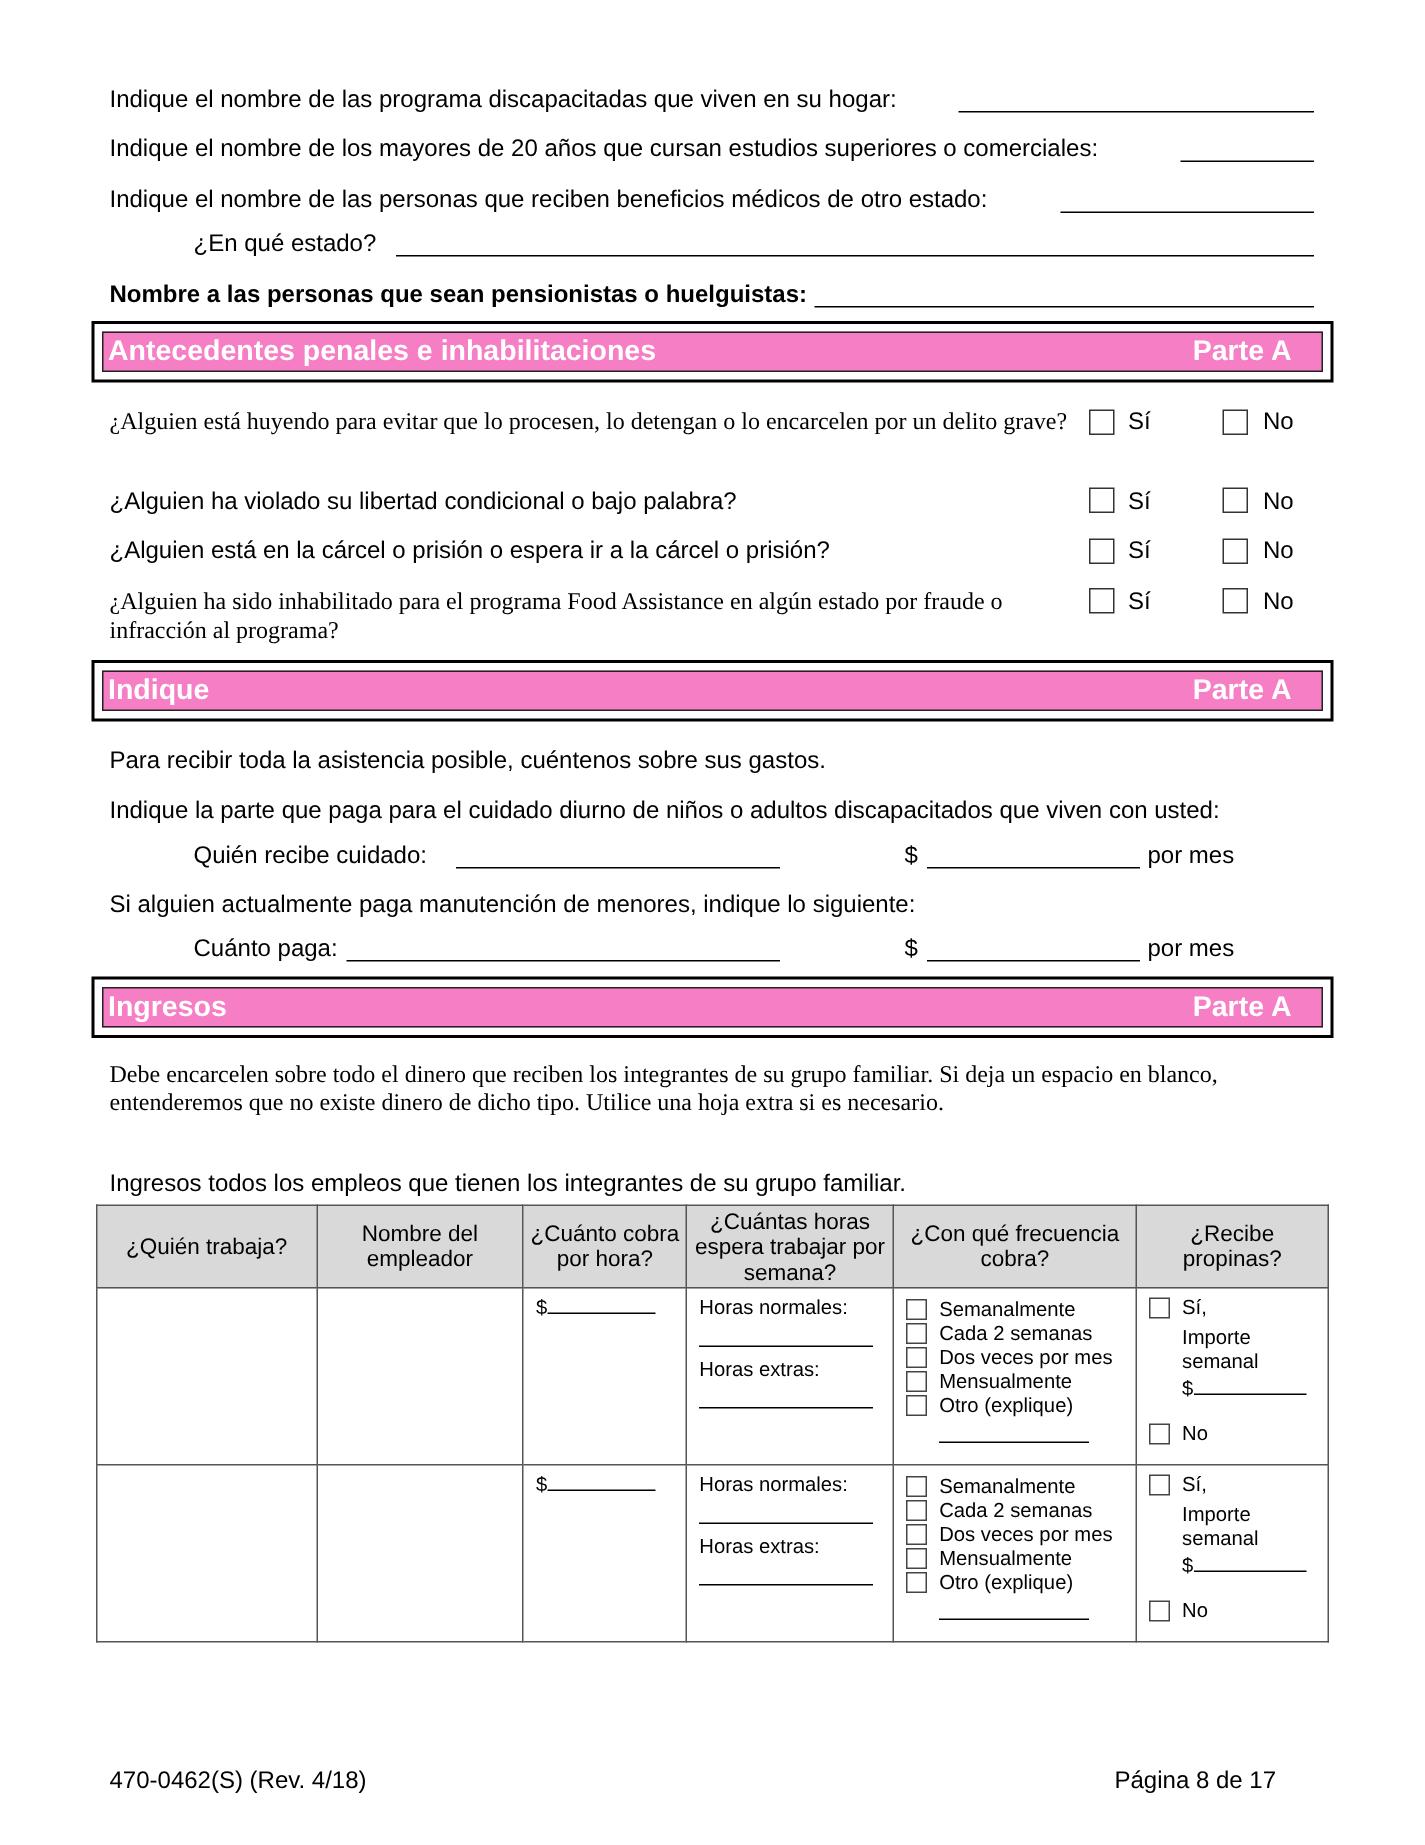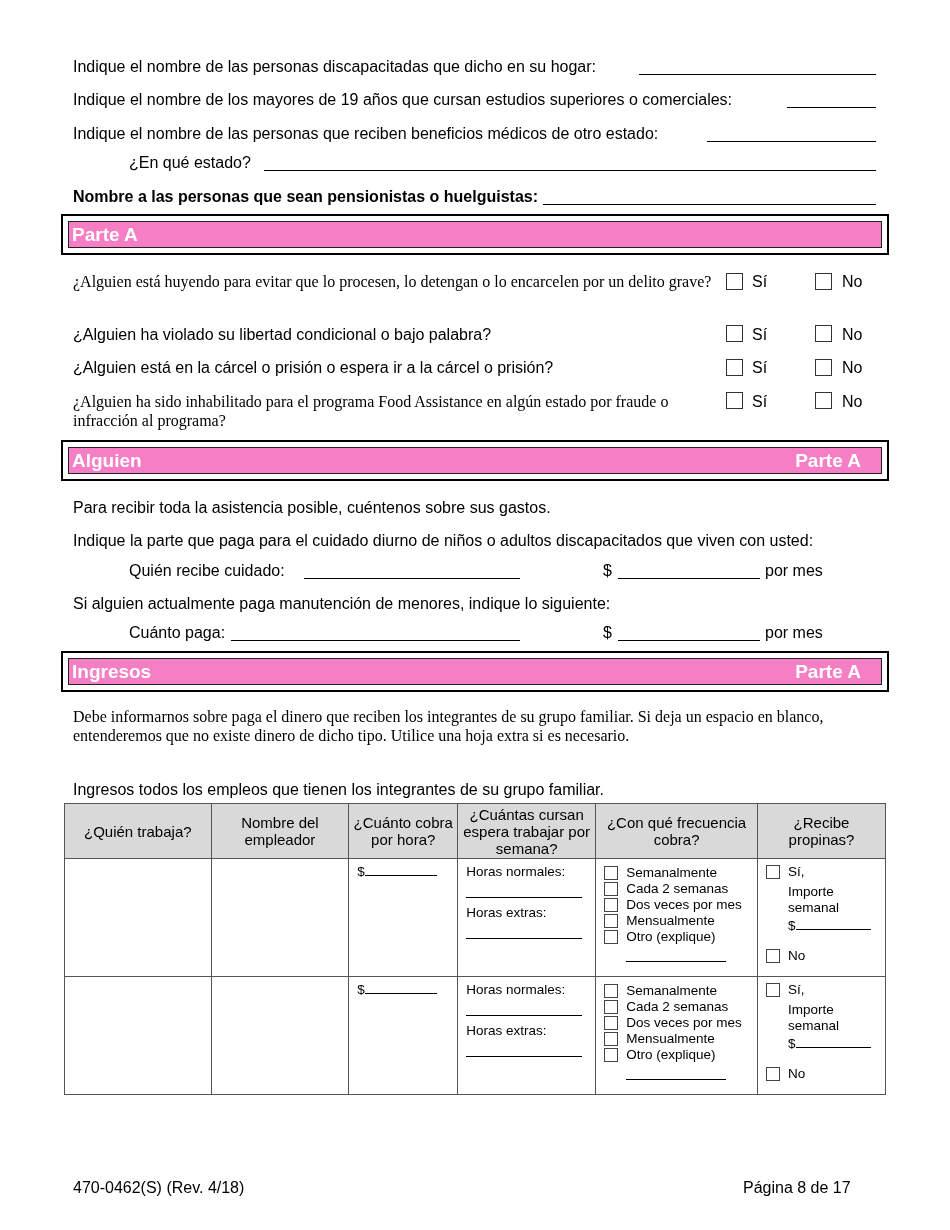--- a/index.html
+++ b/index.html
@@ -16,37 +16,38 @@
   table.emp th, table.emp td { border: 1px solid #555; vertical-align: top; }
   table.emp th { background: #d9d9d9; font-weight: normal; font-size: 15px; text-align: center; vertical-align: middle; height: 55px; line-height: 17px; padding: 0 3px; }
   table.emp td { height: 118px; padding: 5px 8px; }
   .freq-item { line-height: 16px; display: flex; align-items: center; }
   .freq-item .cbs { margin-right: 8px; }
   .blank-short { display: inline-block; border-bottom: 1px solid #000; width: 72px; height: 1px; }
 </style>
 </head>
 <body>
 
-<div class="txt" style="left:73px;top:57px;">Indique el nombre de las personas discapacitadas que dicho en su hogar:</div>
+<div class="txt" style="left:73px;top:57px;">Indique el nombre de las programa discapacitadas que viven en su hogar:</div>
 <div class="line" style="left:639px;width:237px;top:74px;"></div>
 
-<div class="txt" style="left:73px;top:90px;">Indique el nombre de los mayores de 19 años que cursan estudios superiores o comerciales:</div>
+<div class="txt" style="left:73px;top:90px;">Indique el nombre de los mayores de 20 años que cursan estudios superiores o comerciales:</div>
 <div class="line" style="left:787px;width:89px;top:107px;"></div>
 
 <div class="txt" style="left:73px;top:124px;">Indique el nombre de las personas que reciben beneficios médicos de otro estado:</div>
 <div class="line" style="left:707px;width:169px;top:141px;"></div>
 
 <div class="txt" style="left:129px;top:153px;">¿En qué estado?</div>
 <div class="line" style="left:264px;width:612px;top:170px;"></div>
 
 <div class="txt" style="left:73px;top:187px;font-weight:bold;">Nombre a las personas que sean pensionistas o huelguistas:</div>
 <div class="line" style="left:543px;width:333px;top:204px;"></div>
 
 <div class="banner-outer" style="top:214px;">
   <div class="banner-inner">
+    <span>Antecedentes penales e inhabilitaciones</span>
     <span>Parte A</span>
   </div>
 </div>
 
 <div class="txt wrap" style="left:73px;top:272px;width:640px;">¿Alguien está huyendo para evitar que lo procesen, lo detengan o lo encarcelen por un delito grave?</div>
 <div class="cb" style="left:726px;top:273px;"></div>
 <div class="txt" style="left:752px;top:272px;">Sí</div>
 <div class="cb" style="left:815px;top:273px;"></div>
 <div class="txt" style="left:842px;top:272px;">No</div>
 
@@ -63,21 +64,21 @@
 <div class="txt" style="left:842px;top:358px;">No</div>
 
 <div class="txt wrap" style="left:73px;top:392px;width:625px;">¿Alguien ha sido inhabilitado para el programa Food Assistance en algún estado por fraude o infracción al programa?</div>
 <div class="cb" style="left:726px;top:392px;"></div>
 <div class="txt" style="left:752px;top:392px;">Sí</div>
 <div class="cb" style="left:815px;top:392px;"></div>
 <div class="txt" style="left:842px;top:392px;">No</div>
 
 <div class="banner-outer" style="top:440px;">
   <div class="banner-inner">
-    <span>Alguien</span>
+    <span>Indique</span>
     <span>Parte A</span>
   </div>
 </div>
 
 <div class="txt" style="left:73px;top:498px;">Para recibir toda la asistencia posible, cuéntenos sobre sus gastos.</div>
 <div class="txt" style="left:73px;top:531px;">Indique la parte que paga para el cuidado diurno de niños o adultos discapacitados que viven con usted:</div>
 <div class="txt" style="left:129px;top:561px;">Quién recibe cuidado:</div>
 <div class="line" style="left:304px;width:216px;top:578px;"></div>
 <div class="txt" style="left:603px;top:561px;">$</div>
 <div class="line" style="left:618px;width:142px;top:578px;"></div>
@@ -90,38 +91,38 @@
 <div class="line" style="left:618px;width:142px;top:640px;"></div>
 <div class="txt" style="left:765px;top:623px;">por mes</div>
 
 <div class="banner-outer" style="top:651px;padding-left:48px;">
   <div class="banner-inner">
     <span>Ingresos</span>
     <span>Parte A</span>
   </div>
 </div>
 
-<div class="txt wrap" style="left:73px;top:707px;width:780px;">Debe informarnos sobre paga el dinero que reciben los integrantes de su grupo familiar.  Si deja un espacio en blanco, entenderemos que no existe dinero de dicho tipo.  Utilice una hoja extra si es necesario.</div>
+<div class="txt wrap" style="left:73px;top:707px;width:780px;">Debe encarcelen sobre todo el dinero que reciben los integrantes de su grupo familiar.  Si deja un espacio en blanco, entenderemos que no existe dinero de dicho tipo.  Utilice una hoja extra si es necesario.</div>
 <div class="txt" style="left:73px;top:780px;">Ingresos todos los empleos que tienen los integrantes de su grupo familiar.</div>
 
 <table class="emp">
   <colgroup>
     <col style="width:147px">
       <col style="width:138px">
       <col style="width:109px">
       <col style="width:138px">
       <col style="width:162px">
       <col style="width:128px">
   </colgroup>
   <tbody>
       <tr>
     <th>¿Quién trabaja?</th>
     <th>Nombre del empleador</th>
     <th>¿Cuánto cobra por hora?</th>
-    <th>¿Cuántas cursan espera trabajar por semana?</th>
+    <th>¿Cuántas horas espera trabajar por semana?</th>
     <th>¿Con qué frecuencia cobra?</th>
     <th>¿Recibe propinas?</th>
   </tr>
   <tr>
     <td></td>
     <td></td>
     <td><span>$</span><span class="blank-short"></span></td>
     <td style="line-height:16px;">
       <div>Horas normales:</div>
       <div style="border-bottom:1px solid #000;width:116px;height:18px;margin-bottom:7px;"></div>

